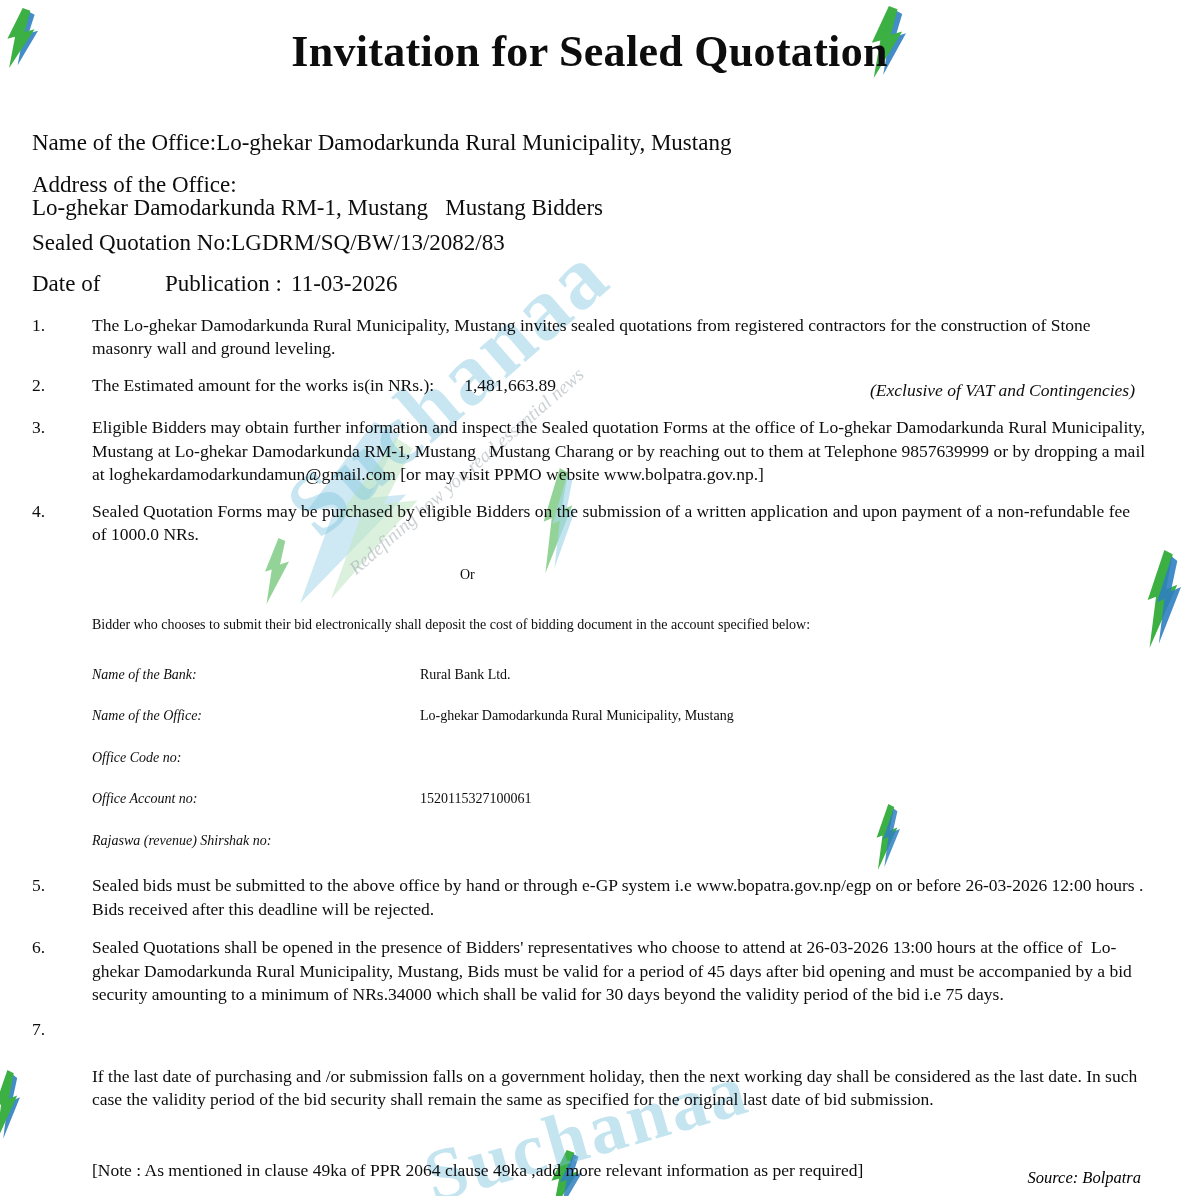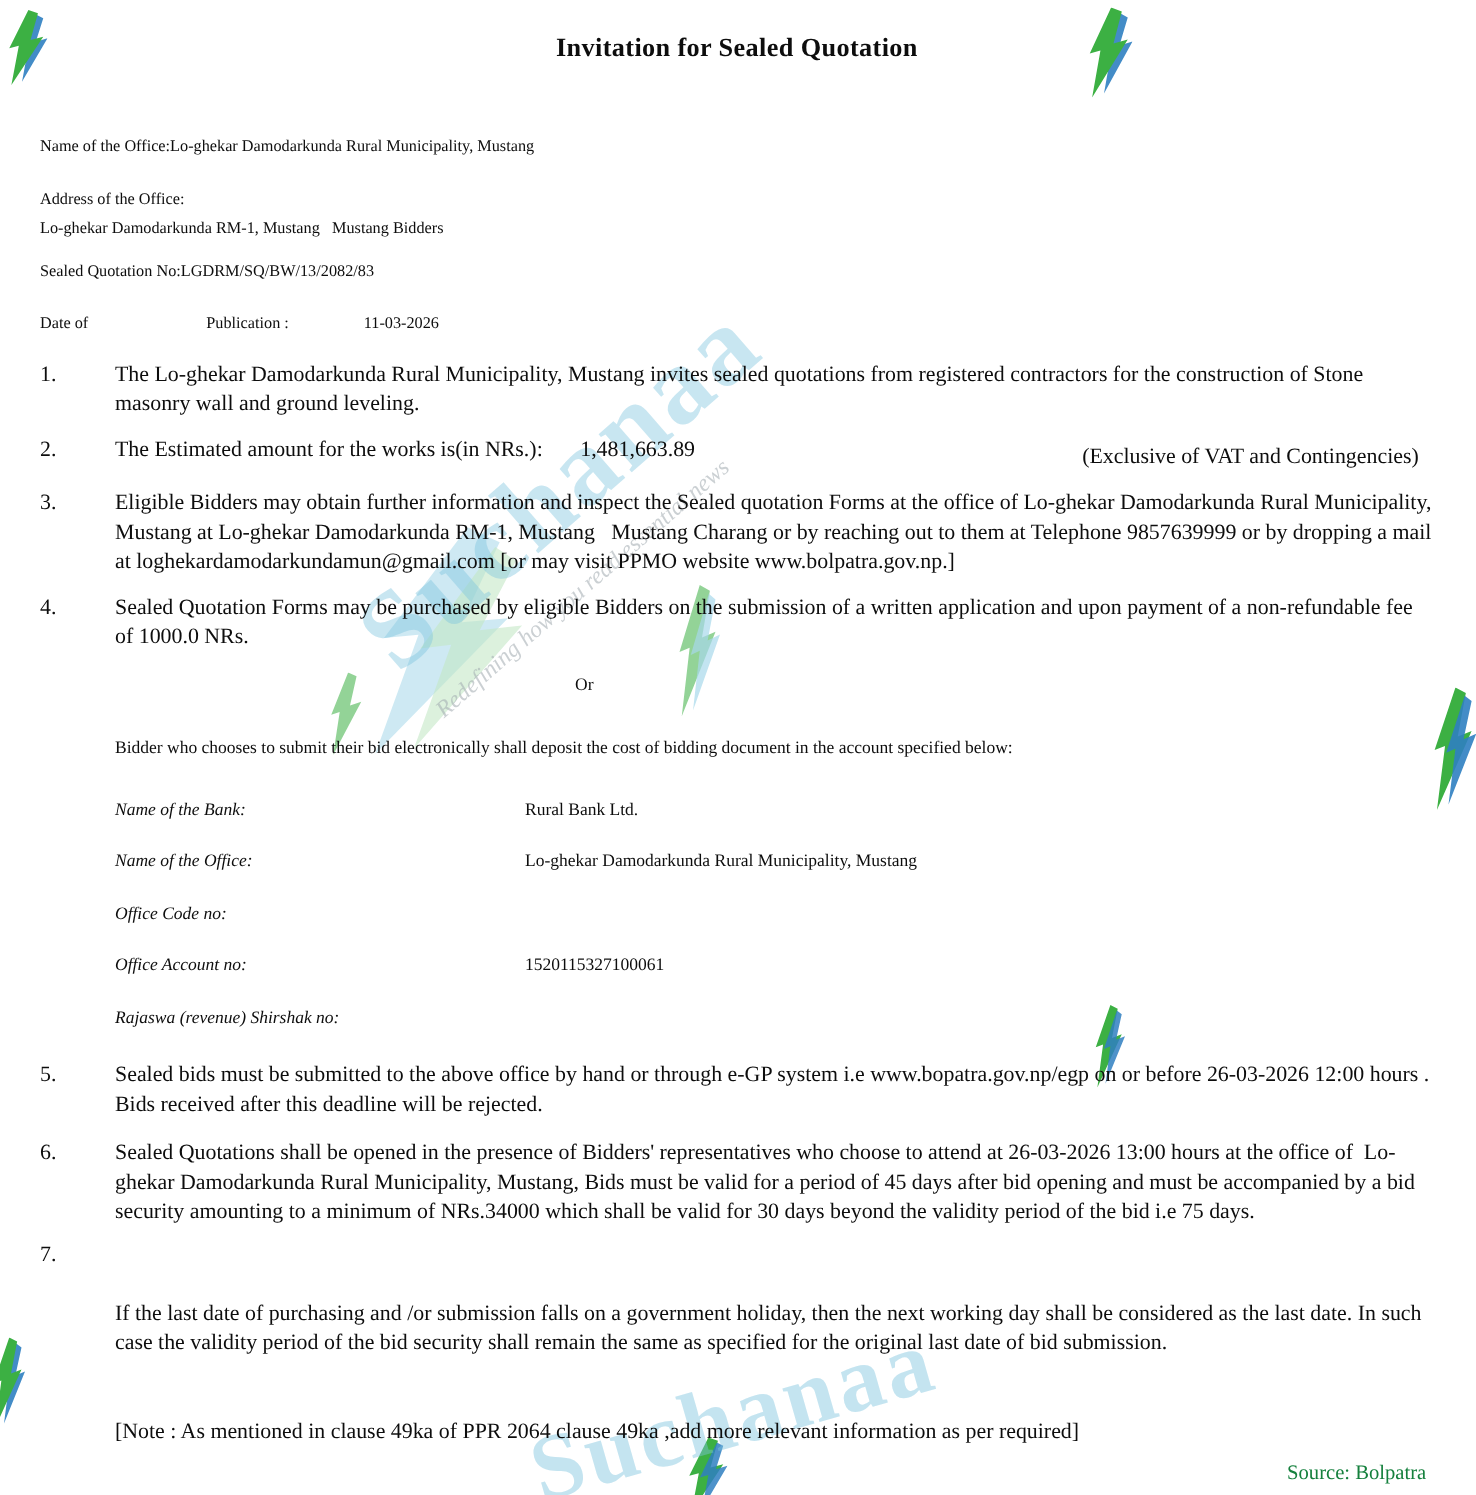--- a/index.html
+++ b/index.html
@@ -38,25 +38,25 @@
     transform:rotate(-16deg); transform-origin:0 0;
     white-space:nowrap; pointer-events:none;
   }
   .wm-arrow { opacity:0.30; transform:rotate(8deg); }
   .deco-faint { opacity:0.55; }
 
   
   .content { position:relative; z-index:1; padding:26px 34px 0 32px; }
 
   .title {
-    font-size:21px; font-weight:700; text-align:center;
+    font-size:44px; font-weight:700; text-align:center;
     letter-spacing:0.3px; margin-bottom:54px;
   }
 
-  .line { font-size:13px; line-height:23.5px; white-space:pre-wrap; }
+  .line { font-size:23px; line-height:23.5px; white-space:pre-wrap; }
 
   .office-line   { margin-bottom:18px; }
   .address-block { margin-bottom:11px; }
   .quote-line    { margin-bottom:18px; }
   .date-line     { margin-bottom:18px; }
   .date-part-1   { display:inline-block; width:133px; }
   .date-part-2   { display:inline-block; width:126px; }
 
   .clause { display:flex; font-size:17.5px; line-height:23.5px; }
   .clause-no   { width:60px; flex:0 0 60px; }
@@ -64,36 +64,36 @@
 
   .clause-1 { margin-bottom:13px; }
   .clause-2 { margin-bottom:19px; }
   .clause-3 { margin-bottom:13px; }
   .clause-4 { margin-bottom:0; }
   .clause-5 { margin-bottom:15px; }
   .clause-6 { margin-bottom:11px; }
 
   .estimate-row { display:flex; align-items:center; }
   .estimate-amount { margin-left:30px; }
-  .estimate-note { margin-left:auto; padding-right:12px; transform:translateY(5px); }
+  .estimate-note { margin-left:auto; padding-right:12px; transform:translateY(5px);font-style:italic; }
 
   .sub-block { margin-left:60px; font-size:14px; line-height:23.5px; }
   .or-line { margin-top:16px; margin-bottom:27px; margin-left:368px; }
   .electronic-line { margin-bottom:26px; white-space:pre-wrap; }
 
   .bank-row { display:flex; margin-bottom:18px; }
   .bank-label { display:inline-block; width:328px; flex:0 0 328px; white-space:pre-wrap;font-style:italic; }
   .bank-value { white-space:pre-wrap; }
   .bank-block { margin-bottom:22px; }
 
   .clause-note-line { display:block; }
 
   .footer-source {
     position:absolute; z-index:1; right:40px; bottom:8px;
-    font-size:16.5px; color:#15803d;
+    font-size:16.5px; font-style:italic; color:#000000;
   }
 </style>
 </head>
 <body>
 
 <div class="page">
 
   <div class="deco" style="left:4px;top:8px;width:34px;height:60px;">
     <svg viewBox="0 0 40 90" preserveAspectRatio="none">
         <polygon points="30,6 14,48 22,45 16,86 40,34 29,38 36,10" fill="#2f7fc1" opacity="0.9"></polygon>

